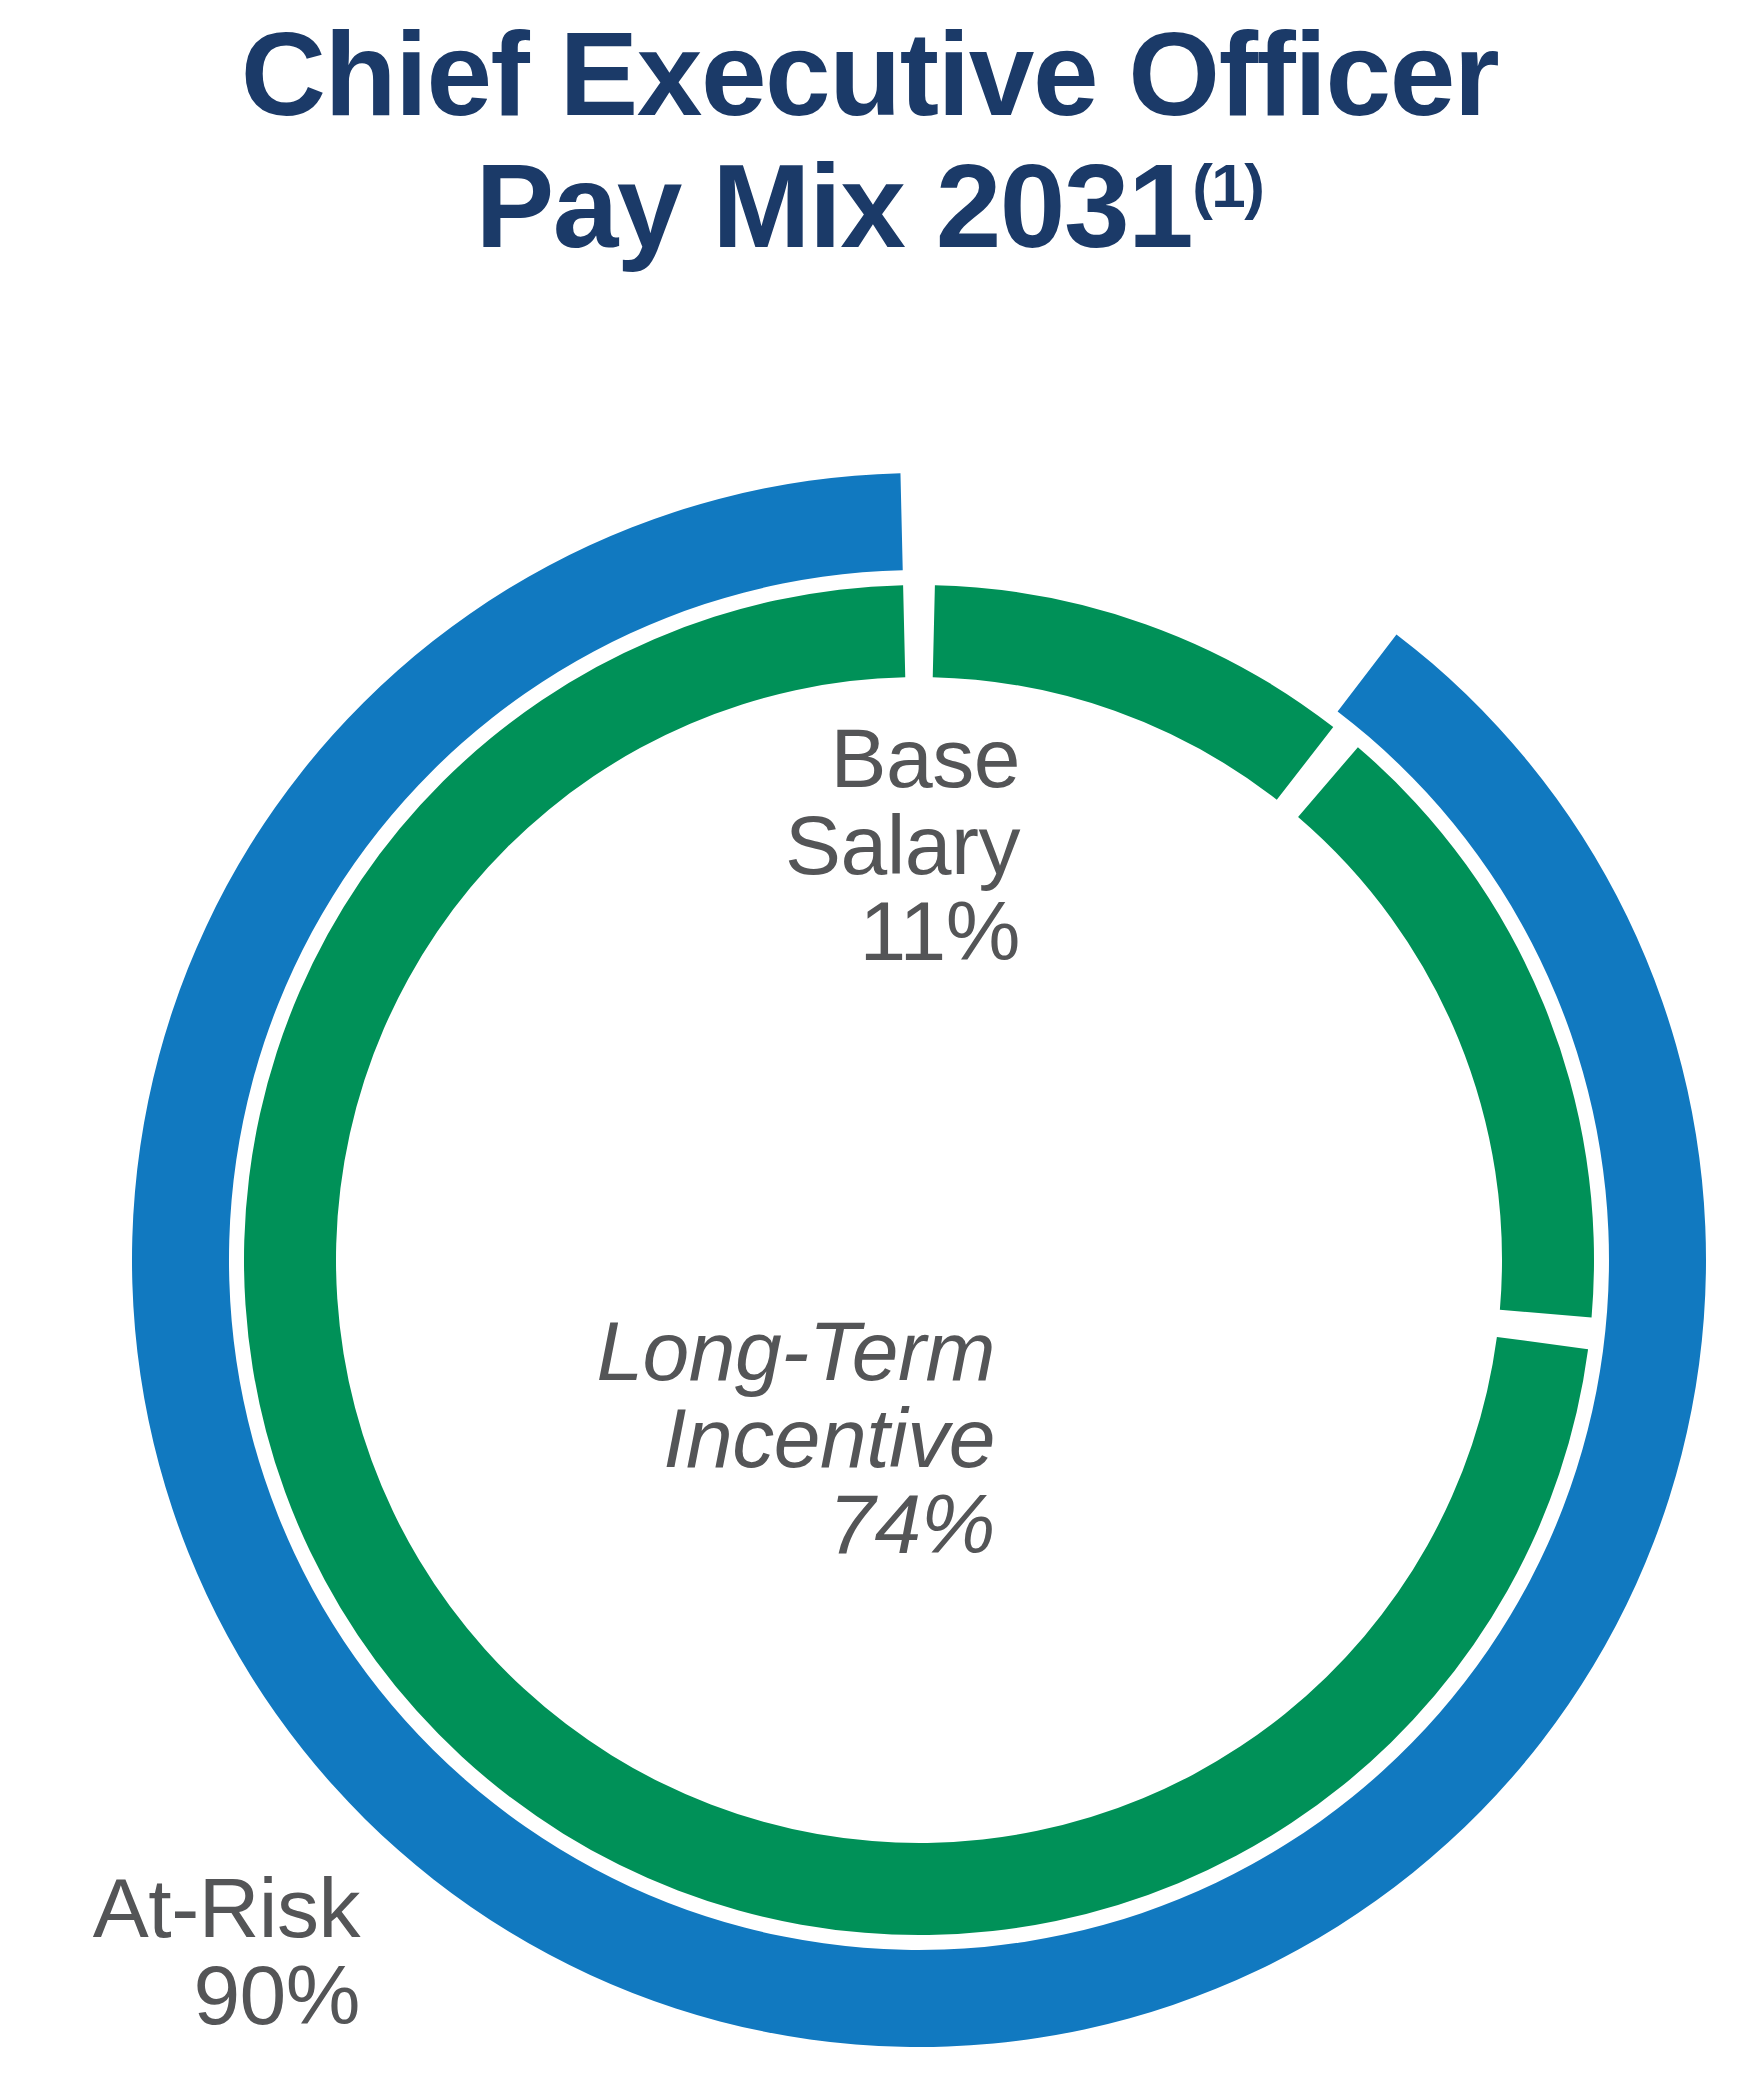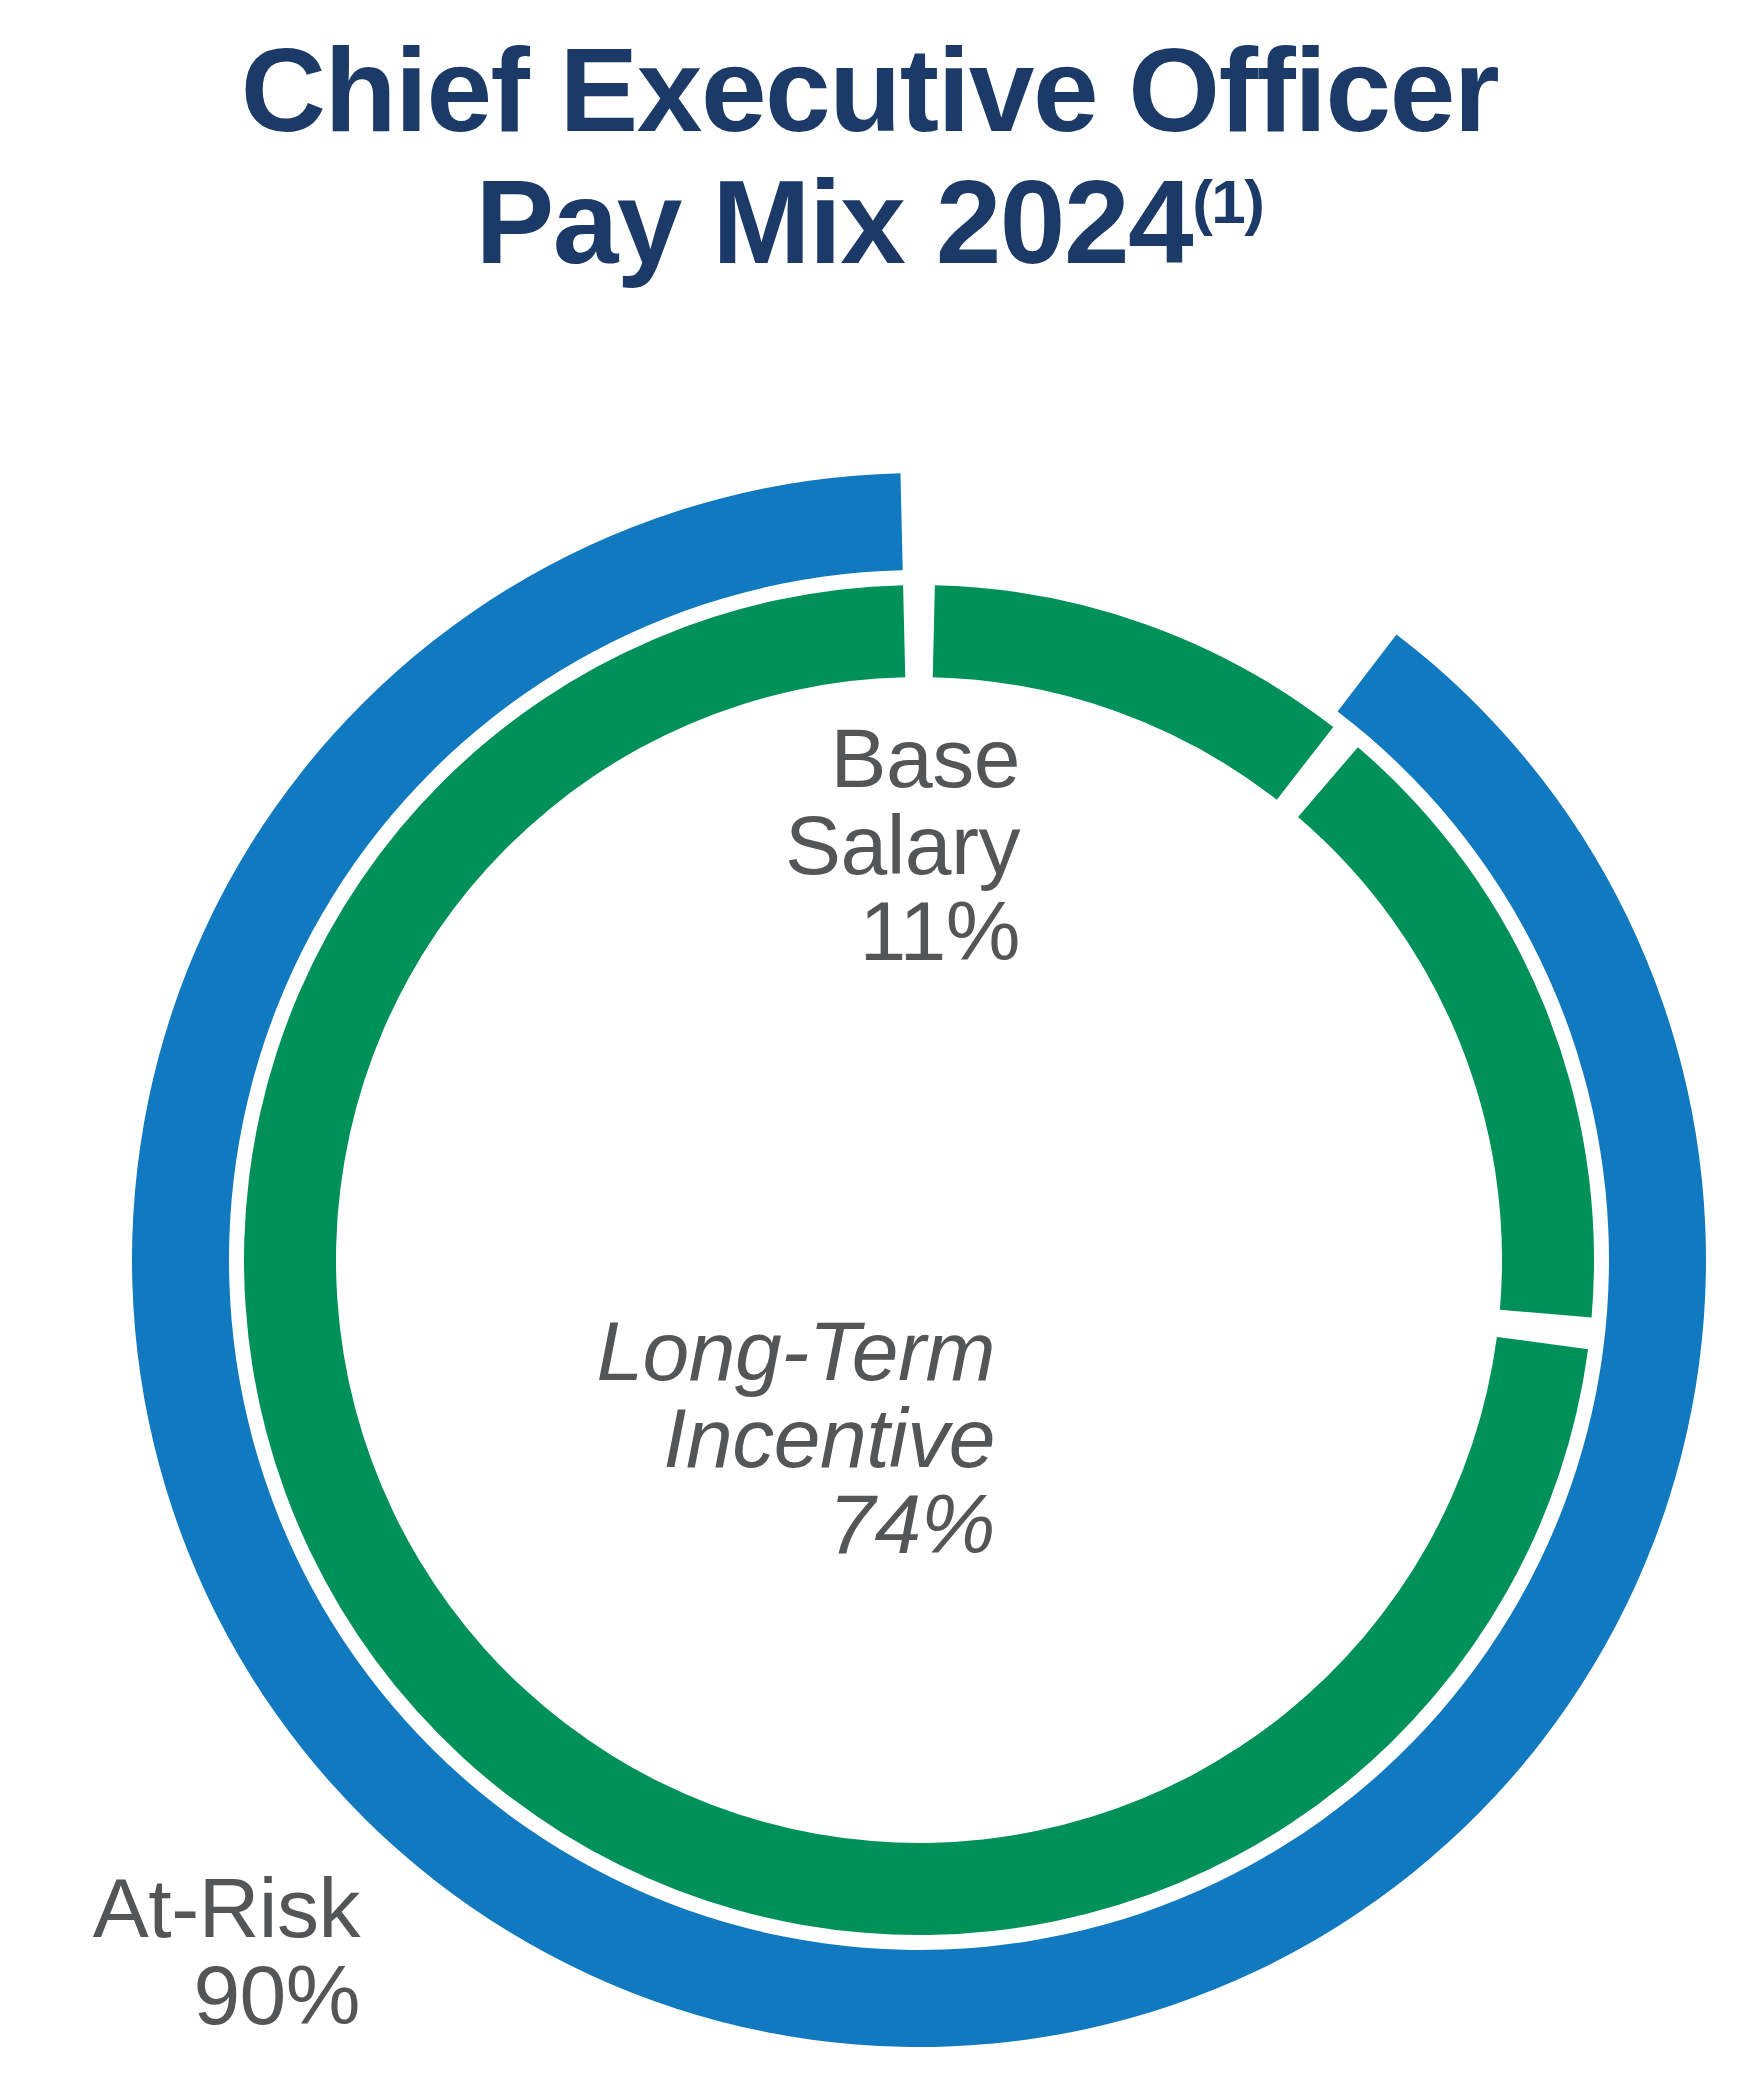--- a/index.html
+++ b/index.html
@@ -20,21 +20,21 @@
     left: 0;
     top: 0;
     width: 1739px;
     text-align: center;
     color: #1b3a68;
     font-family: "Liberation Sans", sans-serif;
     font-weight: bold;
     font-size: 118px;
     line-height: 1.12;
     letter-spacing: -1.5px;
-    padding-top: 24px;
+    padding-top: 8px;
     box-sizing: border-box;
   }
   #page-title .line1 { display: block; }
   #page-title .line2 { display: block; }
   #page-title .fn {
     font-size: 62px;
     vertical-align: super;
     line-height: 0;
   }
 
@@ -83,21 +83,21 @@
     left: -20px;
     top: 1865px;
     width: 380px;
   }
 </style>
 </head>
 <body>
 
 <div id="page-title">
   <span class="line1">Chief Executive Officer</span>
-  <span class="line2"><span>Pay Mix 2024</span><span class="fn">(1)</span></span>
+  <span class="line2"><span>Pay Mix 2031</span><span class="fn">(1)</span></span>
 </div>
 
 <div id="donut-wrap">
   <svg id="donut-svg" width="1739" height="2091" viewBox="0 0 1739 2091">
     <g id="outer-ring-group">
         <path d="M 1396.46 634.38 A 787 787 0 1 1 900.46 473.22 L 902.74 570.19 A 690 690 0 1 0 1337.61 711.49 Z" fill="#1179c0"></path>
       </g>
     <g id="inner-ring-group">
         <path d="M 934.90 585.19 A 675 675 0 0 1 1333.25 727.06 L 1276.79 799.70 A 583 583 0 0 0 932.74 677.16 Z" fill="#009158"></path>
         <path d="M 1357.90 747.17 A 675 675 0 0 1 1591.55 1317.51 L 1499.88 1309.67 A 583 583 0 0 0 1298.08 817.07 Z" fill="#009158"></path>

